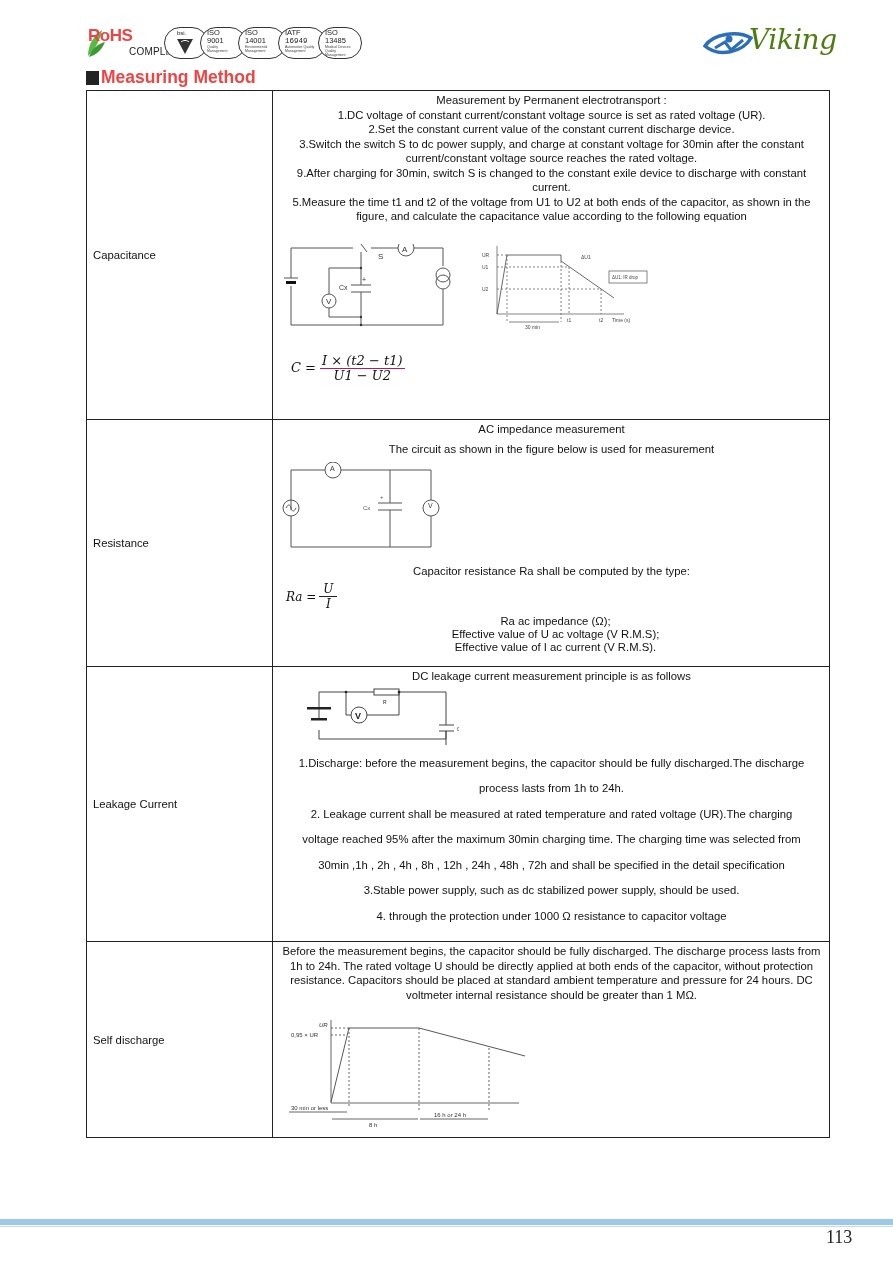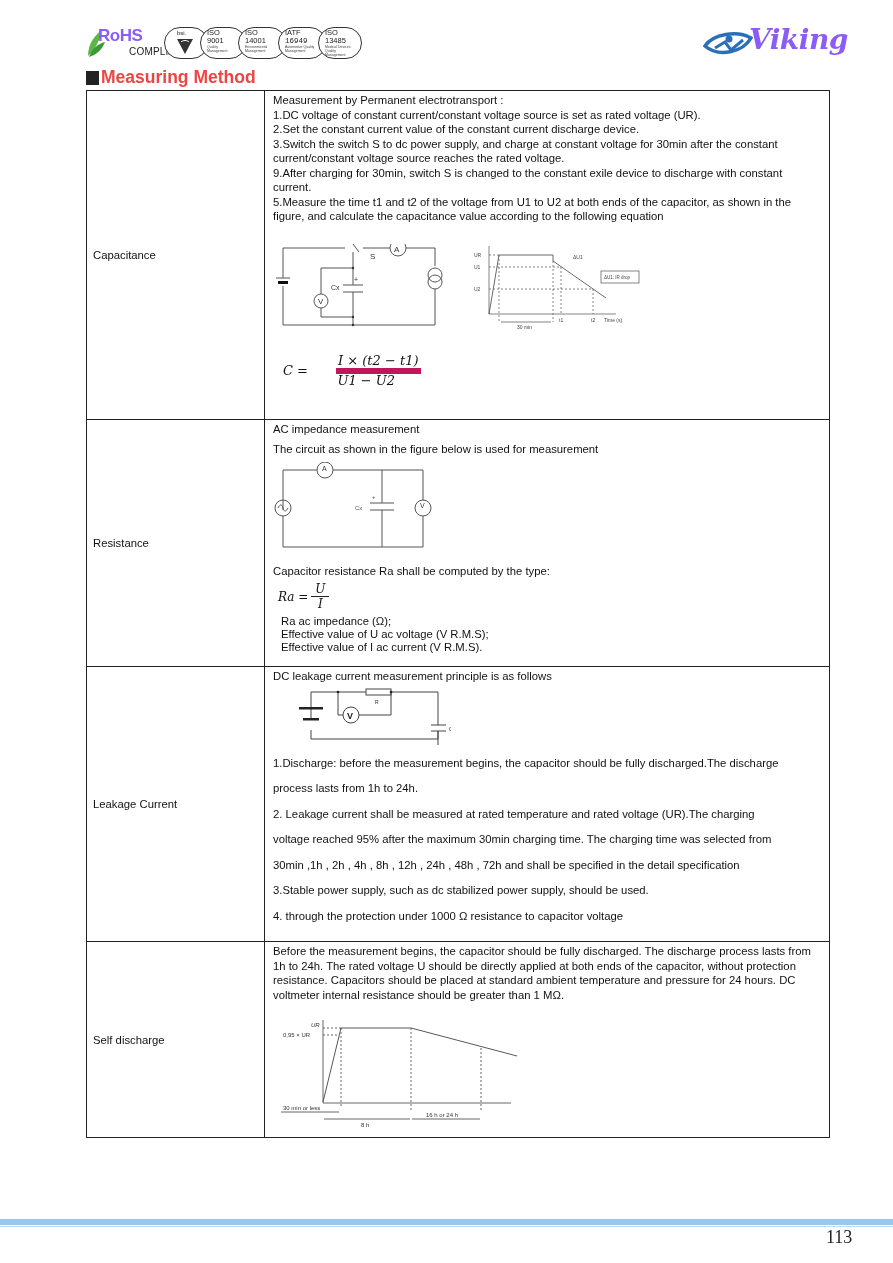--- a/index.html
+++ b/index.html
@@ -1,33 +1,33 @@
 <!DOCTYPE html>
 <html><head>
 <meta charset="utf-8">
 <style>
   html, body { margin:0; padding:0; background:#fff; }
   body { width:893px; height:1263px; position:relative; overflow:hidden; font-family:"Liberation Sans", sans-serif; color:#111; }
   .header { position:absolute; left:0; top:0; width:893px; height:68px; }
   .rohs { position:absolute; left:86px; top:26px; width:80px; height:36px; }
   .rohs-leaf { position:absolute; left:0; top:2px; width:20px; height:30px; }
-  .rohs-title { position:absolute; left:12px; top:0px; font-size:17px; font-weight:bold; color:#8b5cf6; letter-spacing:-0.5px; }
+  .rohs-title { position:absolute; left:2px; top:0px; font-size:17px; font-weight:bold; color:#ef4444; letter-spacing:-0.5px; }
   .rohs-sub { position:absolute; left:20px; top:20px; font-size:10px; color:#222; letter-spacing:0.2px;margin-left:23px; }
   .iso-strip { position:absolute; left:164px; top:27px; width:196px; height:32px; }
   .iso-badge { position:absolute; top:0; height:30px; border:1.2px solid #333; border-radius:16px; background:#fff; }
   .iso-badge .t { position:absolute; left:6px; top:1px; font-size:7.5px; line-height:8px; color:#222; }
   .iso-badge .s { position:absolute; left:6px; top:17px; font-size:3.5px; line-height:4px; color:#444; width:32px; }
   .viking { position:absolute; left:703px; top:24px; width:150px; height:40px; }
-  .viking-text { position:absolute; left:46px; top:-1px; font-family:"DejaVu Serif", serif; font-style:italic; font-weight:bold; font-size:28px; color:#8b5cf6; letter-spacing:-0.5px; }
+  .viking-text { position:absolute; left:46px; top:-1px; font-family:"DejaVu Serif", serif; font-style:italic; font-weight:normal; font-size:28px; color:#4d7c0f; letter-spacing:-0.5px; }
   .section-title { position:absolute; left:86px; top:67px; font-size:17.5px; font-weight:bold; color:#ef4444; display:flex; align-items:center; }
   .section-title .sq { width:13px; height:14px; background:#222; margin-right:2px; display:inline-block; }
   table.mt { position:absolute; left:86px; top:90px; width:744px; border-collapse:collapse; font-size:11.3px; }
-  table.mt td { border:1px solid #222; vertical-align:top; padding:0; }
+  table.mt td { border:1px solid #222; vertical-align:top; padding:8px; }
   td.lbl { width:171px; vertical-align:middle !important; padding-left:6px !important; font-size:11.3px; }
-  td.cnt { padding:2px 7px 0 8px !important; line-height:14.5px; }
+  td.cnt { padding:2px 7px 0 8px !important; line-height:14.5px;text-align:center; }
   .p { margin:0; }
   .sp { line-height:25.5px; }
   .fig { position:relative; }
   .formula { font-family:"DejaVu Serif", serif; font-style:italic; }
   .footer-bar { position:absolute; left:0; top:1219px; width:893px; height:6px; background:#9cc8ec; }
   .footer-bar2 { position:absolute; left:0; top:1226px; width:893px; height:1px; background:#bfdcf3; }
   .page-num { position:absolute; left:826px; top:1227px; font-family:"Liberation Serif", serif; font-size:18px; color:#222; }
   svg text { font-family:"Liberation Sans", sans-serif; }
 </style>
 </head>
@@ -154,21 +154,21 @@
           <text x="133" y="35" font-size="4.5" fill="#444">ΔU1: IR drop</text>
           <text x="88" y="78" font-size="5" fill="#444">t1</text>
           <text x="120" y="78" font-size="5" fill="#444">t2</text>
           <text x="133" y="78" font-size="5" fill="#444">Time (s)</text>
           <text x="46" y="85" font-size="5" fill="#444">30 min</text>
         </svg>
 
         <div class="formula" style="position:absolute;left:10px;top:130px;display:flex;align-items:center;font-size:13px;">
           <span style="margin-right:4px;">C =</span>
           <span style="display:inline-flex;flex-direction:column;align-items:center;">
-            <span style="border-bottom:6px solid #be185d;padding:0 2px;margin-left:24px;">I × (t2 − t1)</span>
+            <span style="border-bottom:1px solid #be185d;padding:0 2px;">I × (t2 − t1)</span>
             <span>U1 − U2</span>
           </span>
         </div>
       </div>
     </td>
   </tr>
 
   <tr style="height:247px;">
     <td class="lbl">Resistance</td>
     <td class="cnt" style="line-height:14px;">

